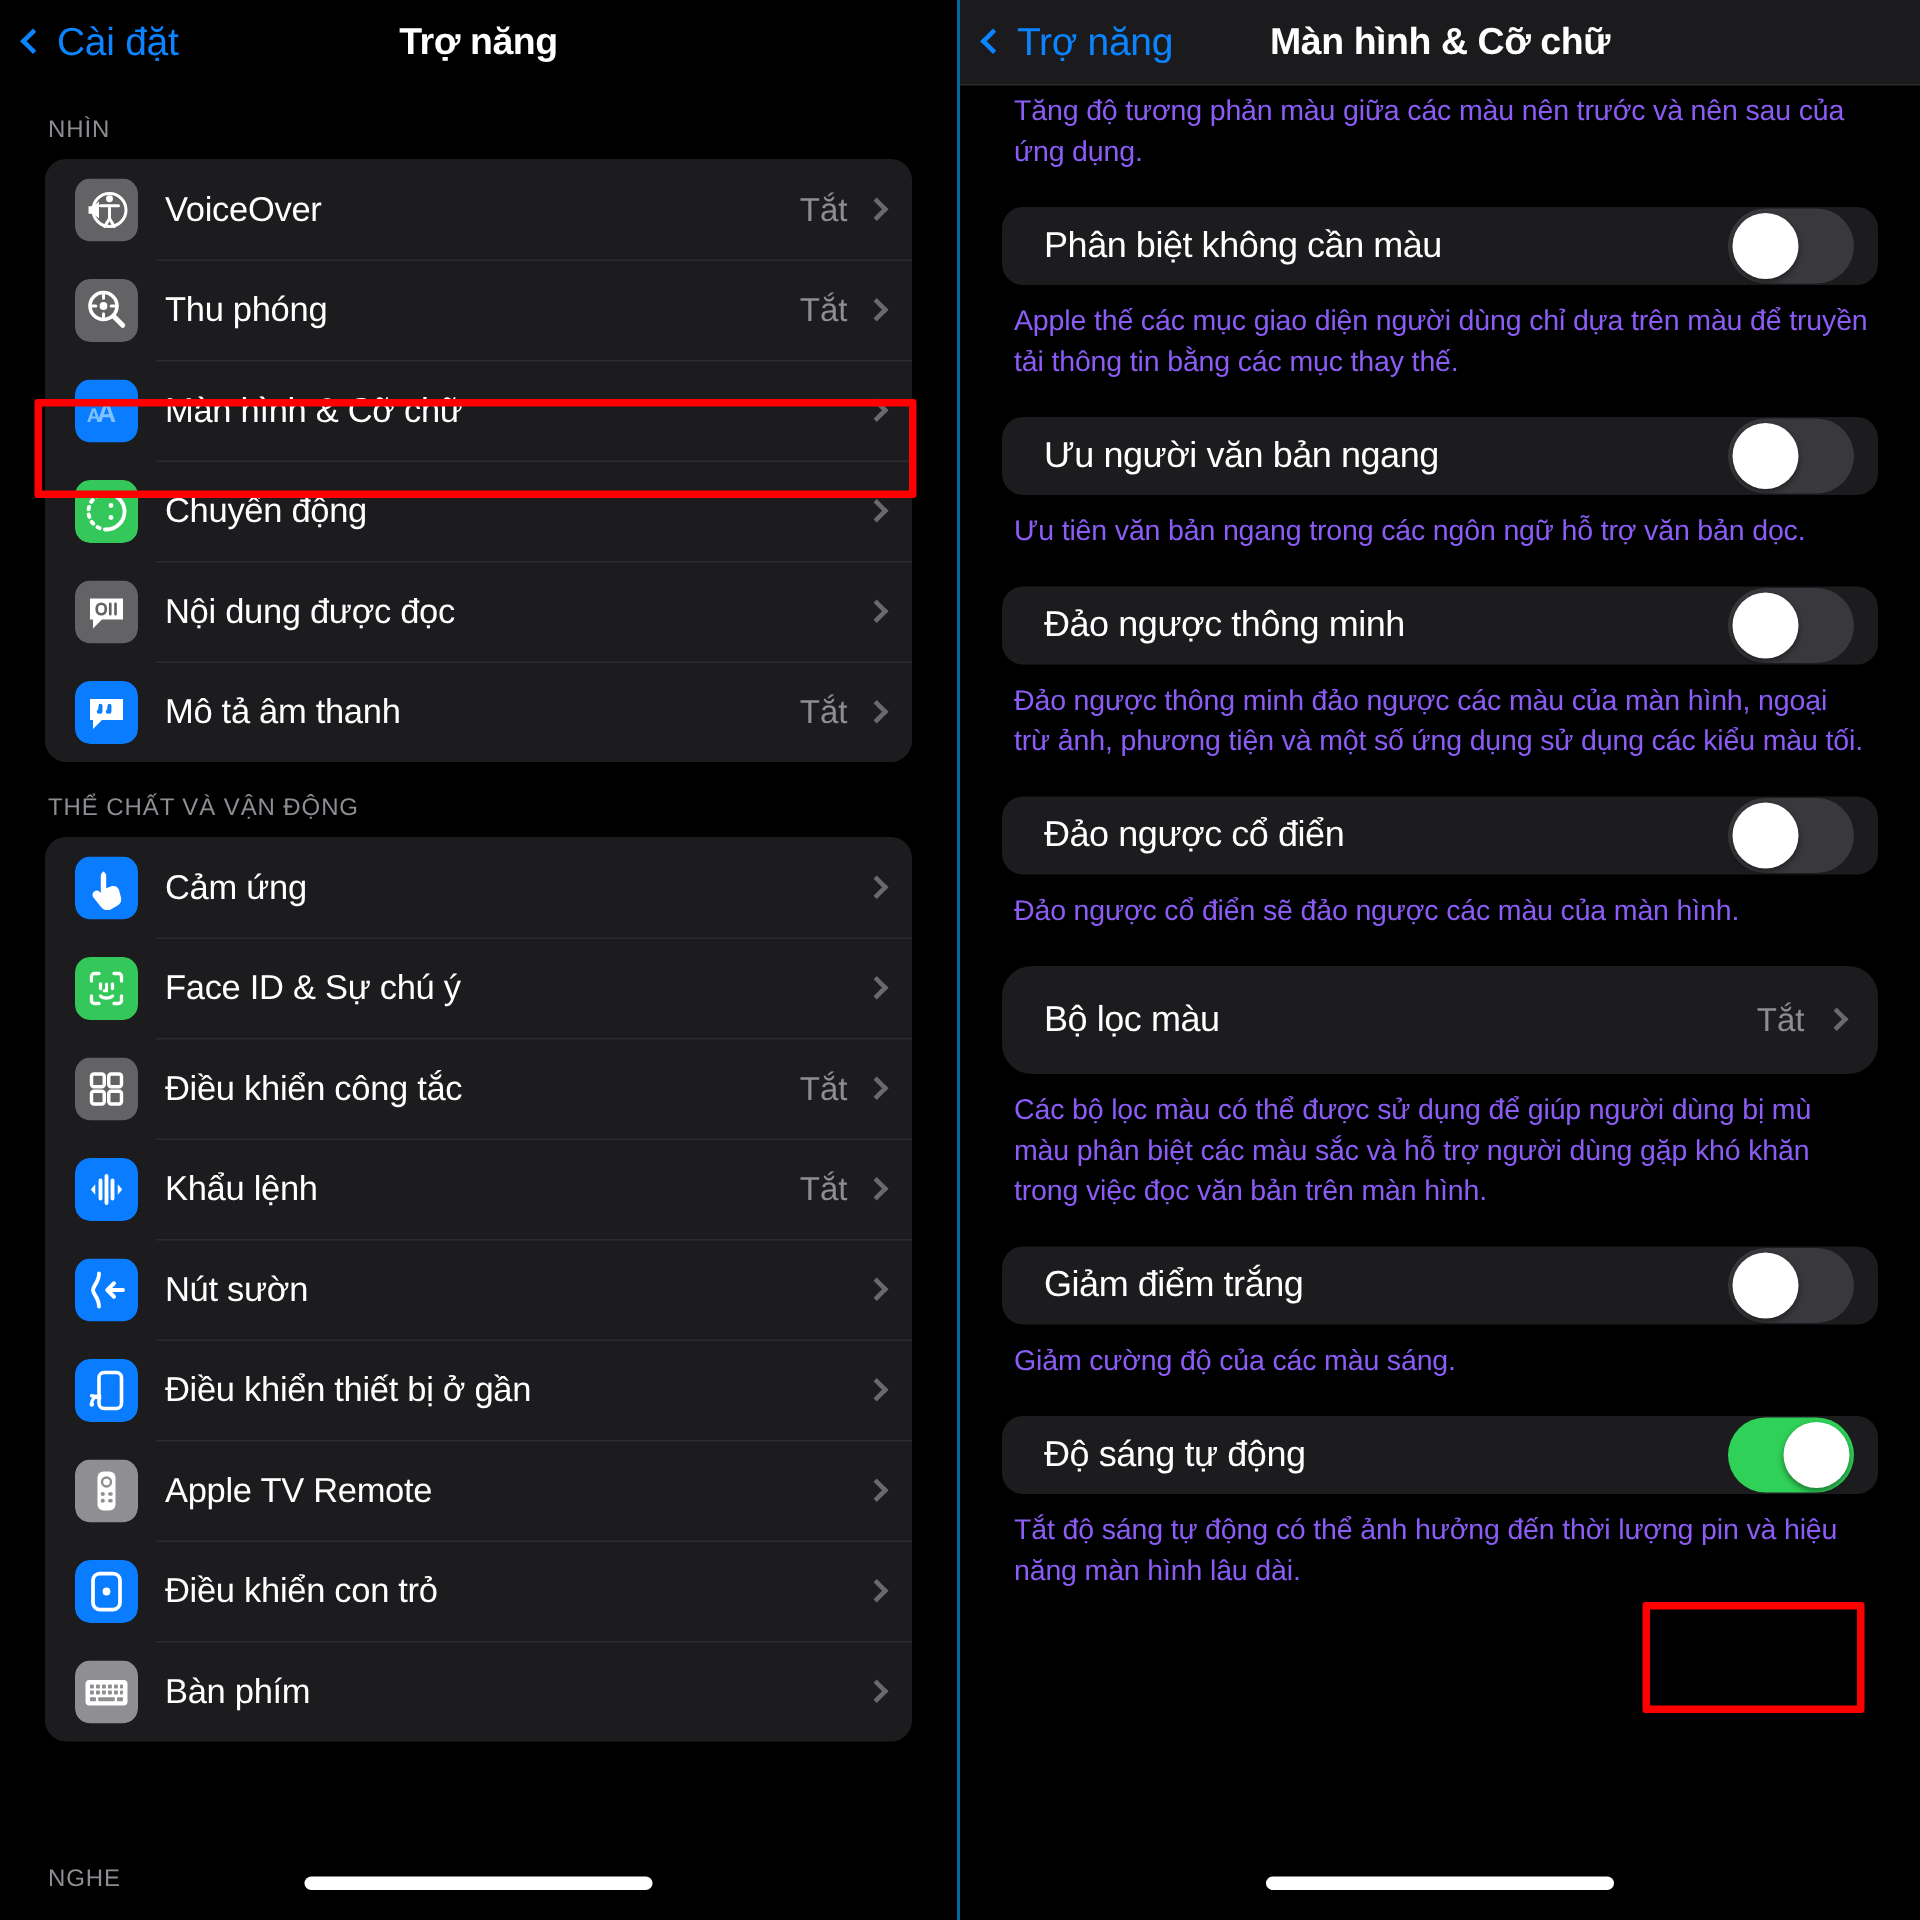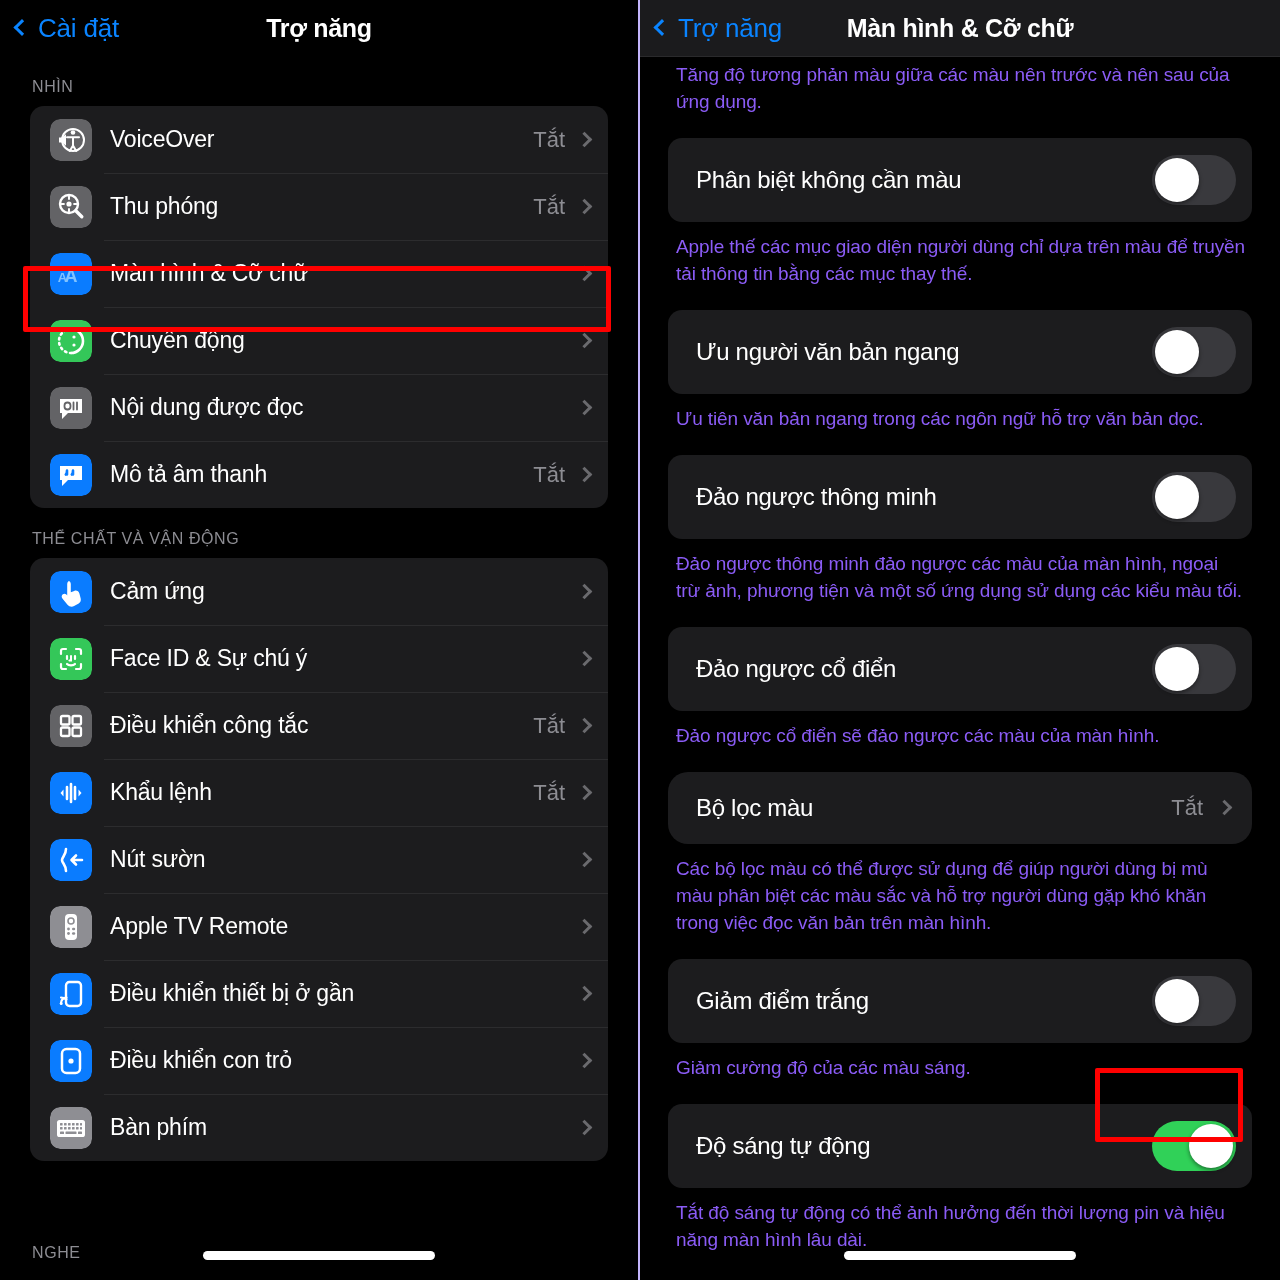--- a/index.html
+++ b/index.html
@@ -6,21 +6,21 @@
   html, body {
     width: 1280px; height: 1280px;
     background: #000;
     font-family: "Liberation Sans", sans-serif;
     overflow: hidden;
   }
   .screens { display: flex; width: 1280px; height: 1280px; }
 
   
   .panel { position: relative; height: 1280px; background: #000; overflow: hidden; }
-  .panel-left  { width: 640px; border-right: 2px solid #c4b5fd; }
+  .panel-left  { width: 640px; border-right: 2px solid #0369a1; }
   .panel-right { width: 640px; }
 
   
   .navbar {
     position: relative; height: 56px;
     display: flex; align-items: center;
     padding: 0 16px;
   }
   .navbar-right { background: #1b1b1d; box-shadow: 0 1px 0 #2a2a2c; }
   .nav-back {
@@ -91,21 +91,21 @@
 
   
   .scroll-right { padding-bottom: 10px; }
   .footnote {
     color: #8b5cf6; font-size: 19px; line-height: 1.42;
     padding: 12px 34px 0 36px; letter-spacing: -0.1px;
   }
   .footnote.top { padding-top: 6px; }
   .sw-card {
     margin: 22px 28px 0 28px; background: #1c1c1e; border-radius: 14px;
-    height: 84px; display: flex; align-items: center;
+    height: 52px; display: flex; align-items: center;
     padding: 0 16px 0 28px;
   }
   .sw-card.first { margin-top: 22px; }
   .sw-label { color: #fff; font-size: 24px; flex: 1 1 auto; letter-spacing: -0.3px; }
   .toggle {
     width: 84px; height: 50px; border-radius: 25px; position: relative;
     flex: 0 0 84px;
   }
   .toggle.off { background: #39393d; }
   .toggle.on  { background: #30d158; }
@@ -301,51 +301,51 @@
 
         <div class="row">
           <span class="row-icon">
             <svg class="ic-svg" viewBox="0 0 42 42">
                 <rect width="42" height="42" rx="10" fill="#0a7cff"></rect>
               <path d="M16 10c0 6-4 8-4 11s4 5 4 11" stroke="#fff" stroke-width="2.6" fill="none" stroke-linecap="round"></path>
               <path d="M32 21H22M26 16.5L21.5 21l4.5 4.5" stroke="#fff" stroke-width="2.6" fill="none" stroke-linecap="round" stroke-linejoin="round"></path>
             </svg>
           </span>
           <span class="row-label">Nút sườn</span>
+          <span class="row-value"></span>
+          <span class="chev-right"></span>
+        </div>
+
+        <div class="row">
+          <span class="row-icon">
+            <svg class="ic-svg" viewBox="0 0 42 42">
+                <rect width="42" height="42" rx="10" fill="#0a7cff"></rect>
+              <rect x="16" y="9" width="15" height="24" rx="3.4" fill="none" stroke="#fff" stroke-width="2.4"></rect>
+              <path d="M11 30a5.5 5.5 0 0 1 5.5-5.5M11 24.5a11 11 0 0 1 5.5 1.6" stroke="#fff" stroke-width="2.2" fill="none" stroke-linecap="round"></path>
+              <circle cx="11.2" cy="30.4" r="1.5" fill="#fff"></circle>
+            </svg>
+          </span>
+          <span class="row-label">Điều khiển thiết bị ở gần</span>
           <span class="row-value"></span>
           <span class="chev-right"></span>
         </div>
 
         <div class="row">
           <span class="row-icon">
             <svg class="ic-svg" viewBox="0 0 42 42">
                 <rect width="42" height="42" rx="10" fill="#8e8e93"></rect>
               <rect x="15" y="8" width="12" height="26" rx="4" fill="#fff"></rect>
               <circle cx="21" cy="15" r="3" fill="none" stroke="#8e8e93" stroke-width="1.6"></circle>
               <circle cx="18.5" cy="23" r="1.4" fill="#8e8e93"></circle>
               <circle cx="18.5" cy="27.5" r="1.4" fill="#8e8e93"></circle>
               <rect x="22" y="21.8" width="3.2" height="2.4" rx="1.2" fill="#8e8e93"></rect>
               <rect x="22" y="26.3" width="3.2" height="2.4" rx="1.2" fill="#8e8e93"></rect>
             </svg>
           </span>
           <span class="row-label">Apple TV Remote</span>
-          <span class="row-value"></span>
-          <span class="chev-right"></span>
-        </div>
-
-        <div class="row">
-          <span class="row-icon">
-            <svg class="ic-svg" viewBox="0 0 42 42">
-                <rect width="42" height="42" rx="10" fill="#0a7cff"></rect>
-              <rect x="16" y="9" width="15" height="24" rx="3.4" fill="none" stroke="#fff" stroke-width="2.4"></rect>
-              <path d="M11 30a5.5 5.5 0 0 1 5.5-5.5M11 24.5a11 11 0 0 1 5.5 1.6" stroke="#fff" stroke-width="2.2" fill="none" stroke-linecap="round"></path>
-              <circle cx="11.2" cy="30.4" r="1.5" fill="#fff"></circle>
-            </svg>
-          </span>
-          <span class="row-label">Điều khiển thiết bị ở gần</span>
           <span class="row-value"></span>
           <span class="chev-right"></span>
         </div>
 
         <div class="row">
           <span class="row-icon">
             <svg class="ic-svg" viewBox="0 0 42 42">
                 <rect width="42" height="42" rx="10" fill="#0a7cff"></rect>
               <rect x="12" y="9" width="18" height="24" rx="4.5" fill="none" stroke="#fff" stroke-width="2.5"></rect>
               <circle cx="21" cy="21" r="2.6" fill="#fff"></circle>

